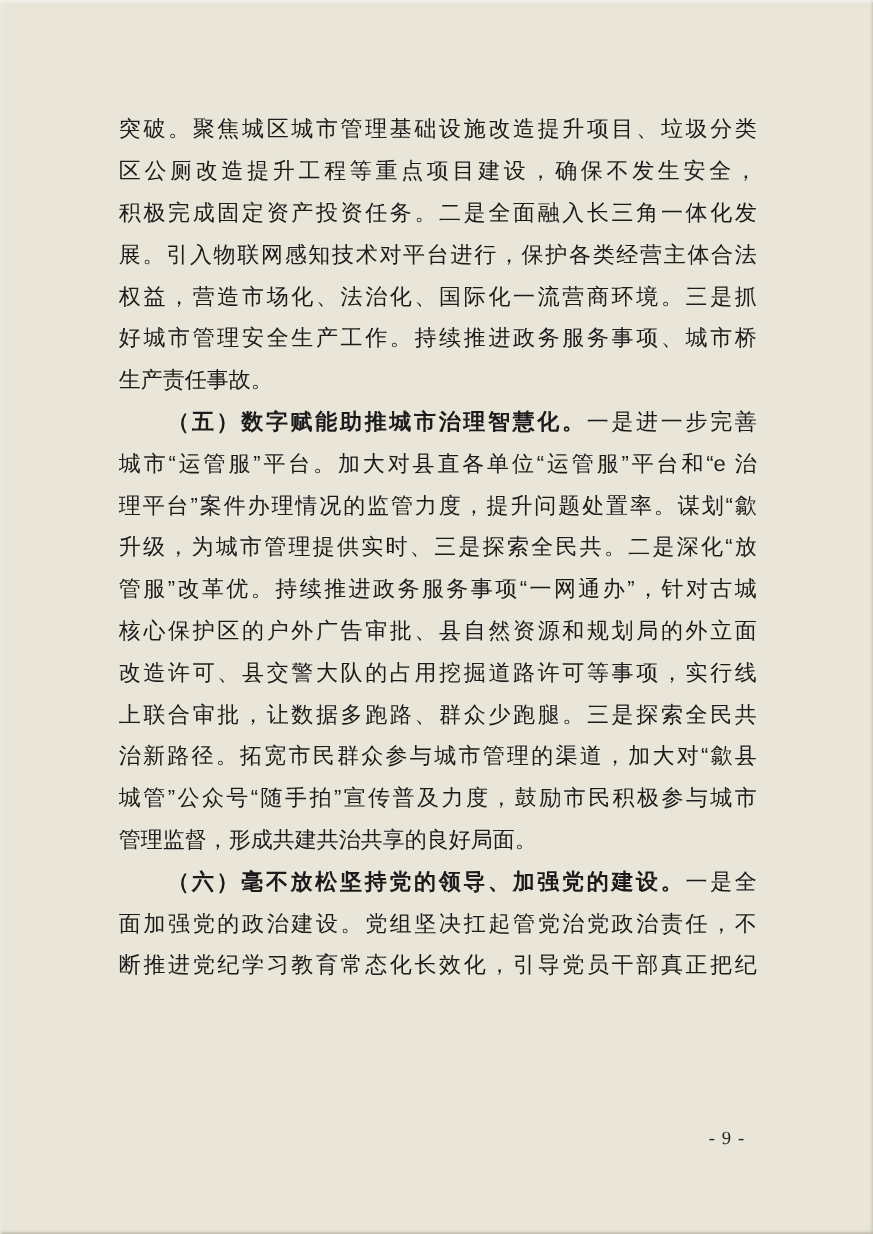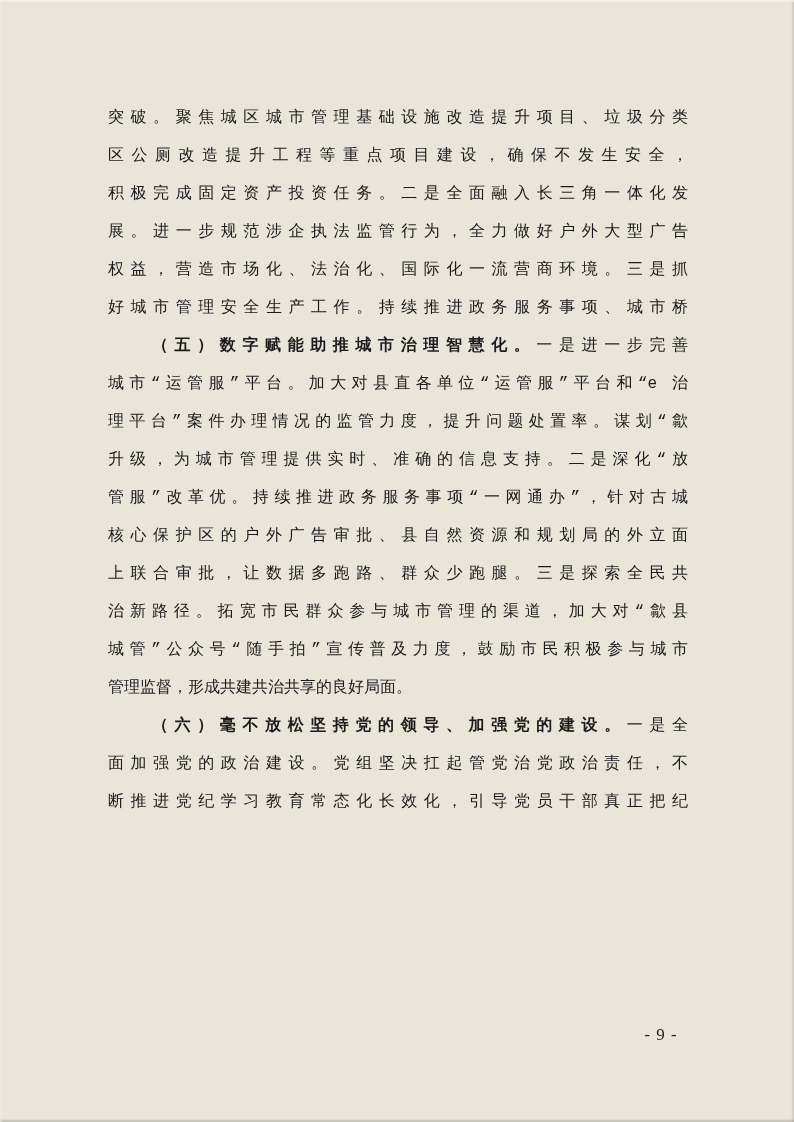--- a/index.html
+++ b/index.html
@@ -19,22 +19,22 @@
       inset 2px 0 0 rgba(255,255,255,0.30),
       inset 0 -2px 2px rgba(90,86,70,0.25),
       inset -2px 0 2px rgba(90,86,70,0.12);
   }
   .doc-body {
     position: absolute;
     left: 108px;
     top: 99px;
     width: 580px;
     color: #1b1b1b;
-    font-family: Liberation Mono, monospace;
-    font-size: 16px;
+    font-family: Liberation Sans, sans-serif;
+    font-size: 20px;
     line-height: 38px;
   }
   .line {
     height: 38px;
     overflow: hidden;
     text-align: justify;
     text-align-last: justify;
     text-justify: inter-character;
   }
   .line.last {
@@ -60,29 +60,31 @@
   }
 </style>
 </head>
 <body>
 
 <div class="page">
   <div class="doc-body">
       <div class="line"><span>突破。聚焦城区城市管理基础设施改造提升项目、垃圾分类</span></div>
       <div class="line"><span>区公厕改造提升工程等重点项目建设，确保不发生安全，</span></div>
       <div class="line"><span>积极完成固定资产投资任务。二是全面融入长三角一体化发</span></div>
-      <div class="line"><span>展。进一步规范涉企执法监管行为，全力做好户外大型广告</span></div>
+      <div class="line"><span>展。引入物联网感知技术对平台进行，保护各类经营主体合法</span></div>
       <div class="line"><span>权益，营造市场化、法治化、国际化一流营商环境。三是抓</span></div>
       <div class="line"><span>好城市管理安全生产工作。持续推进政务服务事项、城市桥</span></div>
+      <div class="line last"><span>生产责任事故。</span></div>
       <div class="line indent"><span class="bold">（五）数字赋能助推城市治理智慧化。</span><span>一是进一步完善</span></div>
       <div class="line"><span>城市“运管服”平台。加大对县直各单位“运管服”平台和“e 治</span></div>
       <div class="line"><span>理平台”案件办理情况的监管力度，提升问题处置率。谋划“歙</span></div>
-      <div class="line"><span>升级，为城市管理提供实时、准确的信息支持。二是深化“放</span></div>
+      <div class="line"><span>升级，为城市管理提供实时、三是探索全民共。二是深化“放</span></div>
       <div class="line"><span>管服”改革优。持续推进政务服务事项“一网通办”，针对古城</span></div>
       <div class="line"><span>核心保护区的户外广告审批、县自然资源和规划局的外立面</span></div>
+      <div class="line"><span>改造许可、县交警大队的占用挖掘道路许可等事项，实行线</span></div>
       <div class="line"><span>上联合审批，让数据多跑路、群众少跑腿。三是探索全民共</span></div>
       <div class="line"><span>治新路径。拓宽市民群众参与城市管理的渠道，加大对“歙县</span></div>
       <div class="line"><span>城管”公众号“随手拍”宣传普及力度，鼓励市民积极参与城市</span></div>
       <div class="line last"><span>管理监督，形成共建共治共享的良好局面。</span></div>
       <div class="line indent"><span class="bold">（六）毫不放松坚持党的领导、加强党的建设。</span><span>一是全</span></div>
       <div class="line"><span>面加强党的政治建设。党组坚决扛起管党治党政治责任，不</span></div>
       <div class="line"><span>断推进党纪学习教育常态化长效化，引导党员干部真正把纪</span></div>
     </div>
   <div class="page-number">- 9 -</div>
 </div>

